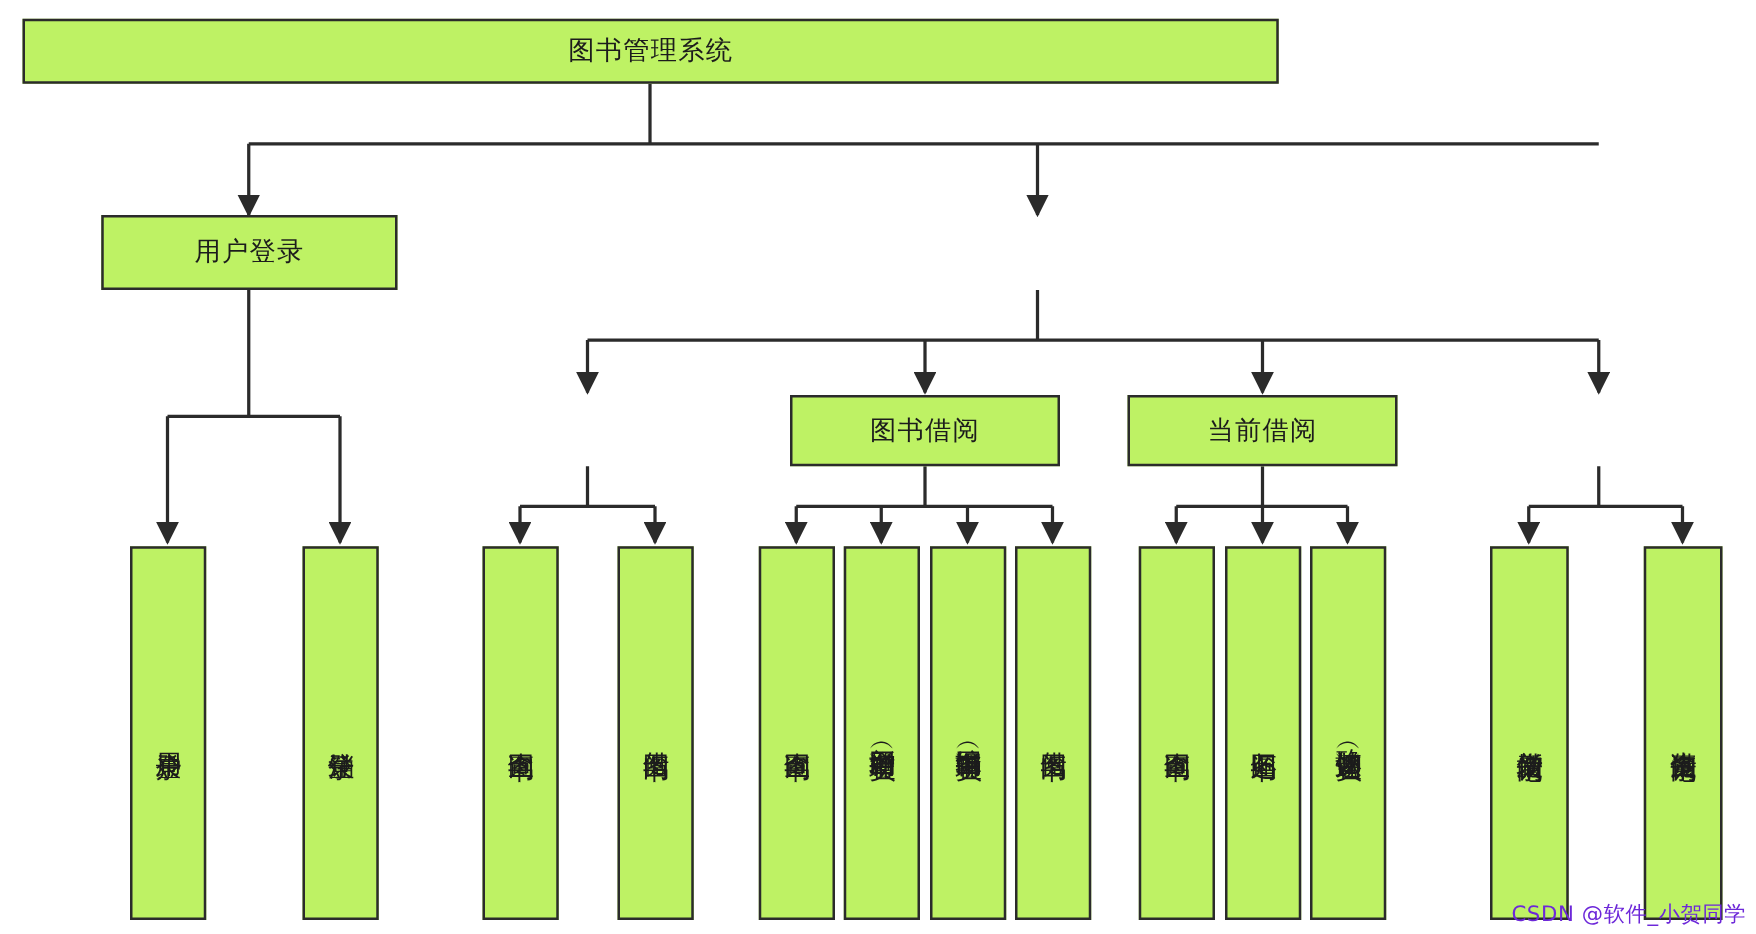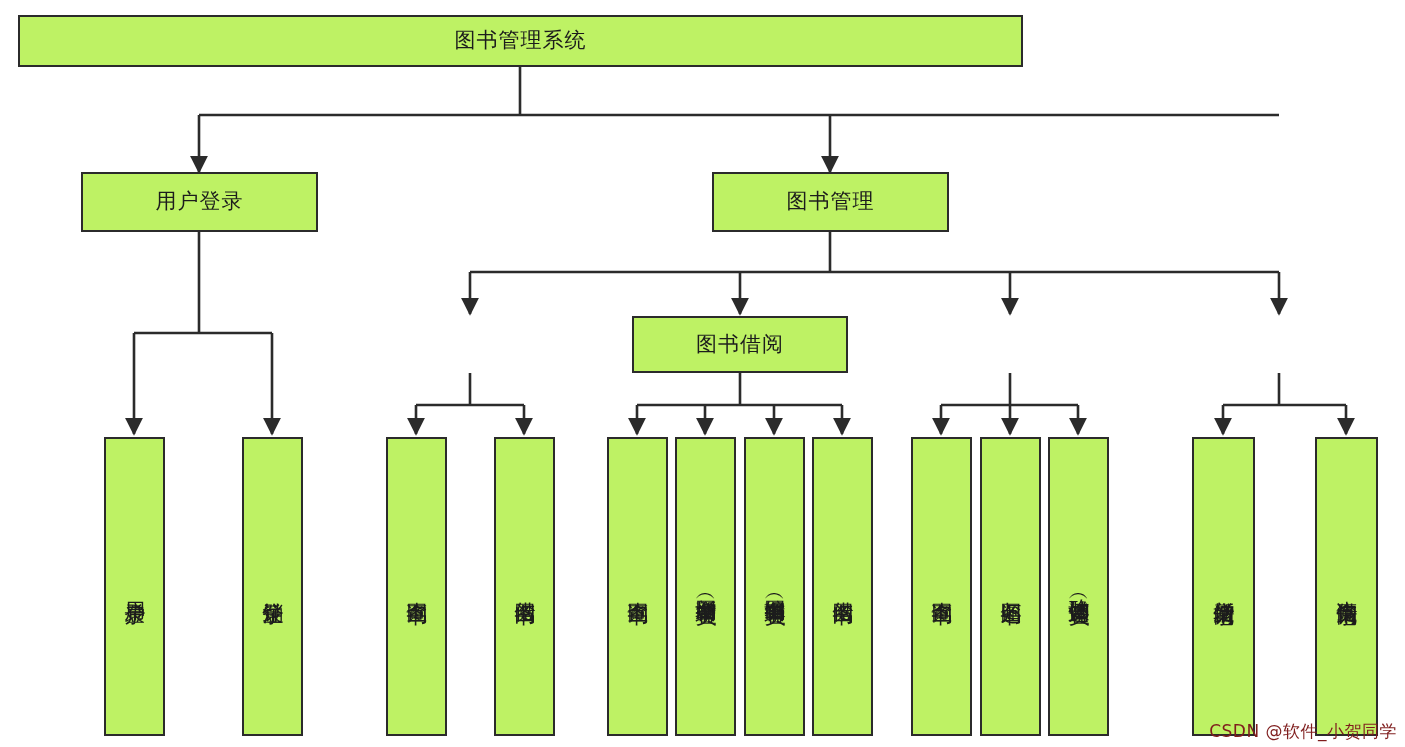--- a/index.html
+++ b/index.html
@@ -53,21 +53,21 @@
   .node.vertical .vtext {
     writing-mode: vertical-rl;
     text-orientation: upright;
     display: block;
   }
   #watermark {
     position: absolute;
     right: 8px;
     bottom: 4px;
     font-size: 17px;
-    color: #7f1d1d;
+    color: #6d28d9;
     white-space: nowrap;
     letter-spacing: 0.5px;
     pointer-events: none;
   }
 </style>
 </head>
 <body>
 
 <div id="diagram-root">
 
@@ -121,26 +121,26 @@
     </g>
   </svg>
 
   <div class="node horizontal" style="left:18px; top:15px; width:1005px; height:52px;">
     <span>图书管理系统</span>
   </div>
 
   <div class="node horizontal" style="left:81px; top:172px; width:237px; height:60px;">
     <span>用户登录</span>
   </div>
-  <div class="node horizontal" style="left:712px; top:172px; width:237px; height:60px;">
-    <span>图书管理</span>
-  </div>
 
   <div class="node horizontal" style="left:632px; top:316px; width:216px; height:57px;">
     <span>图书借阅</span>
+  </div>
+  <div class="node horizontal" style="left:902px; top:316px; width:216px; height:57px;">
+    <span>当前借阅</span>
   </div>
 
   <div class="node vertical" style="left:104px; top:437px; width:61px; height:299px;">
     <span class="vtext">用户登录</span>
   </div>
   <div class="node vertical" style="left:242px; top:437px; width:61px; height:299px;">
     <span class="vtext">注销登录</span>
   </div>
 
   <div class="node vertical" style="left:386px; top:437px; width:61px; height:299px;">

